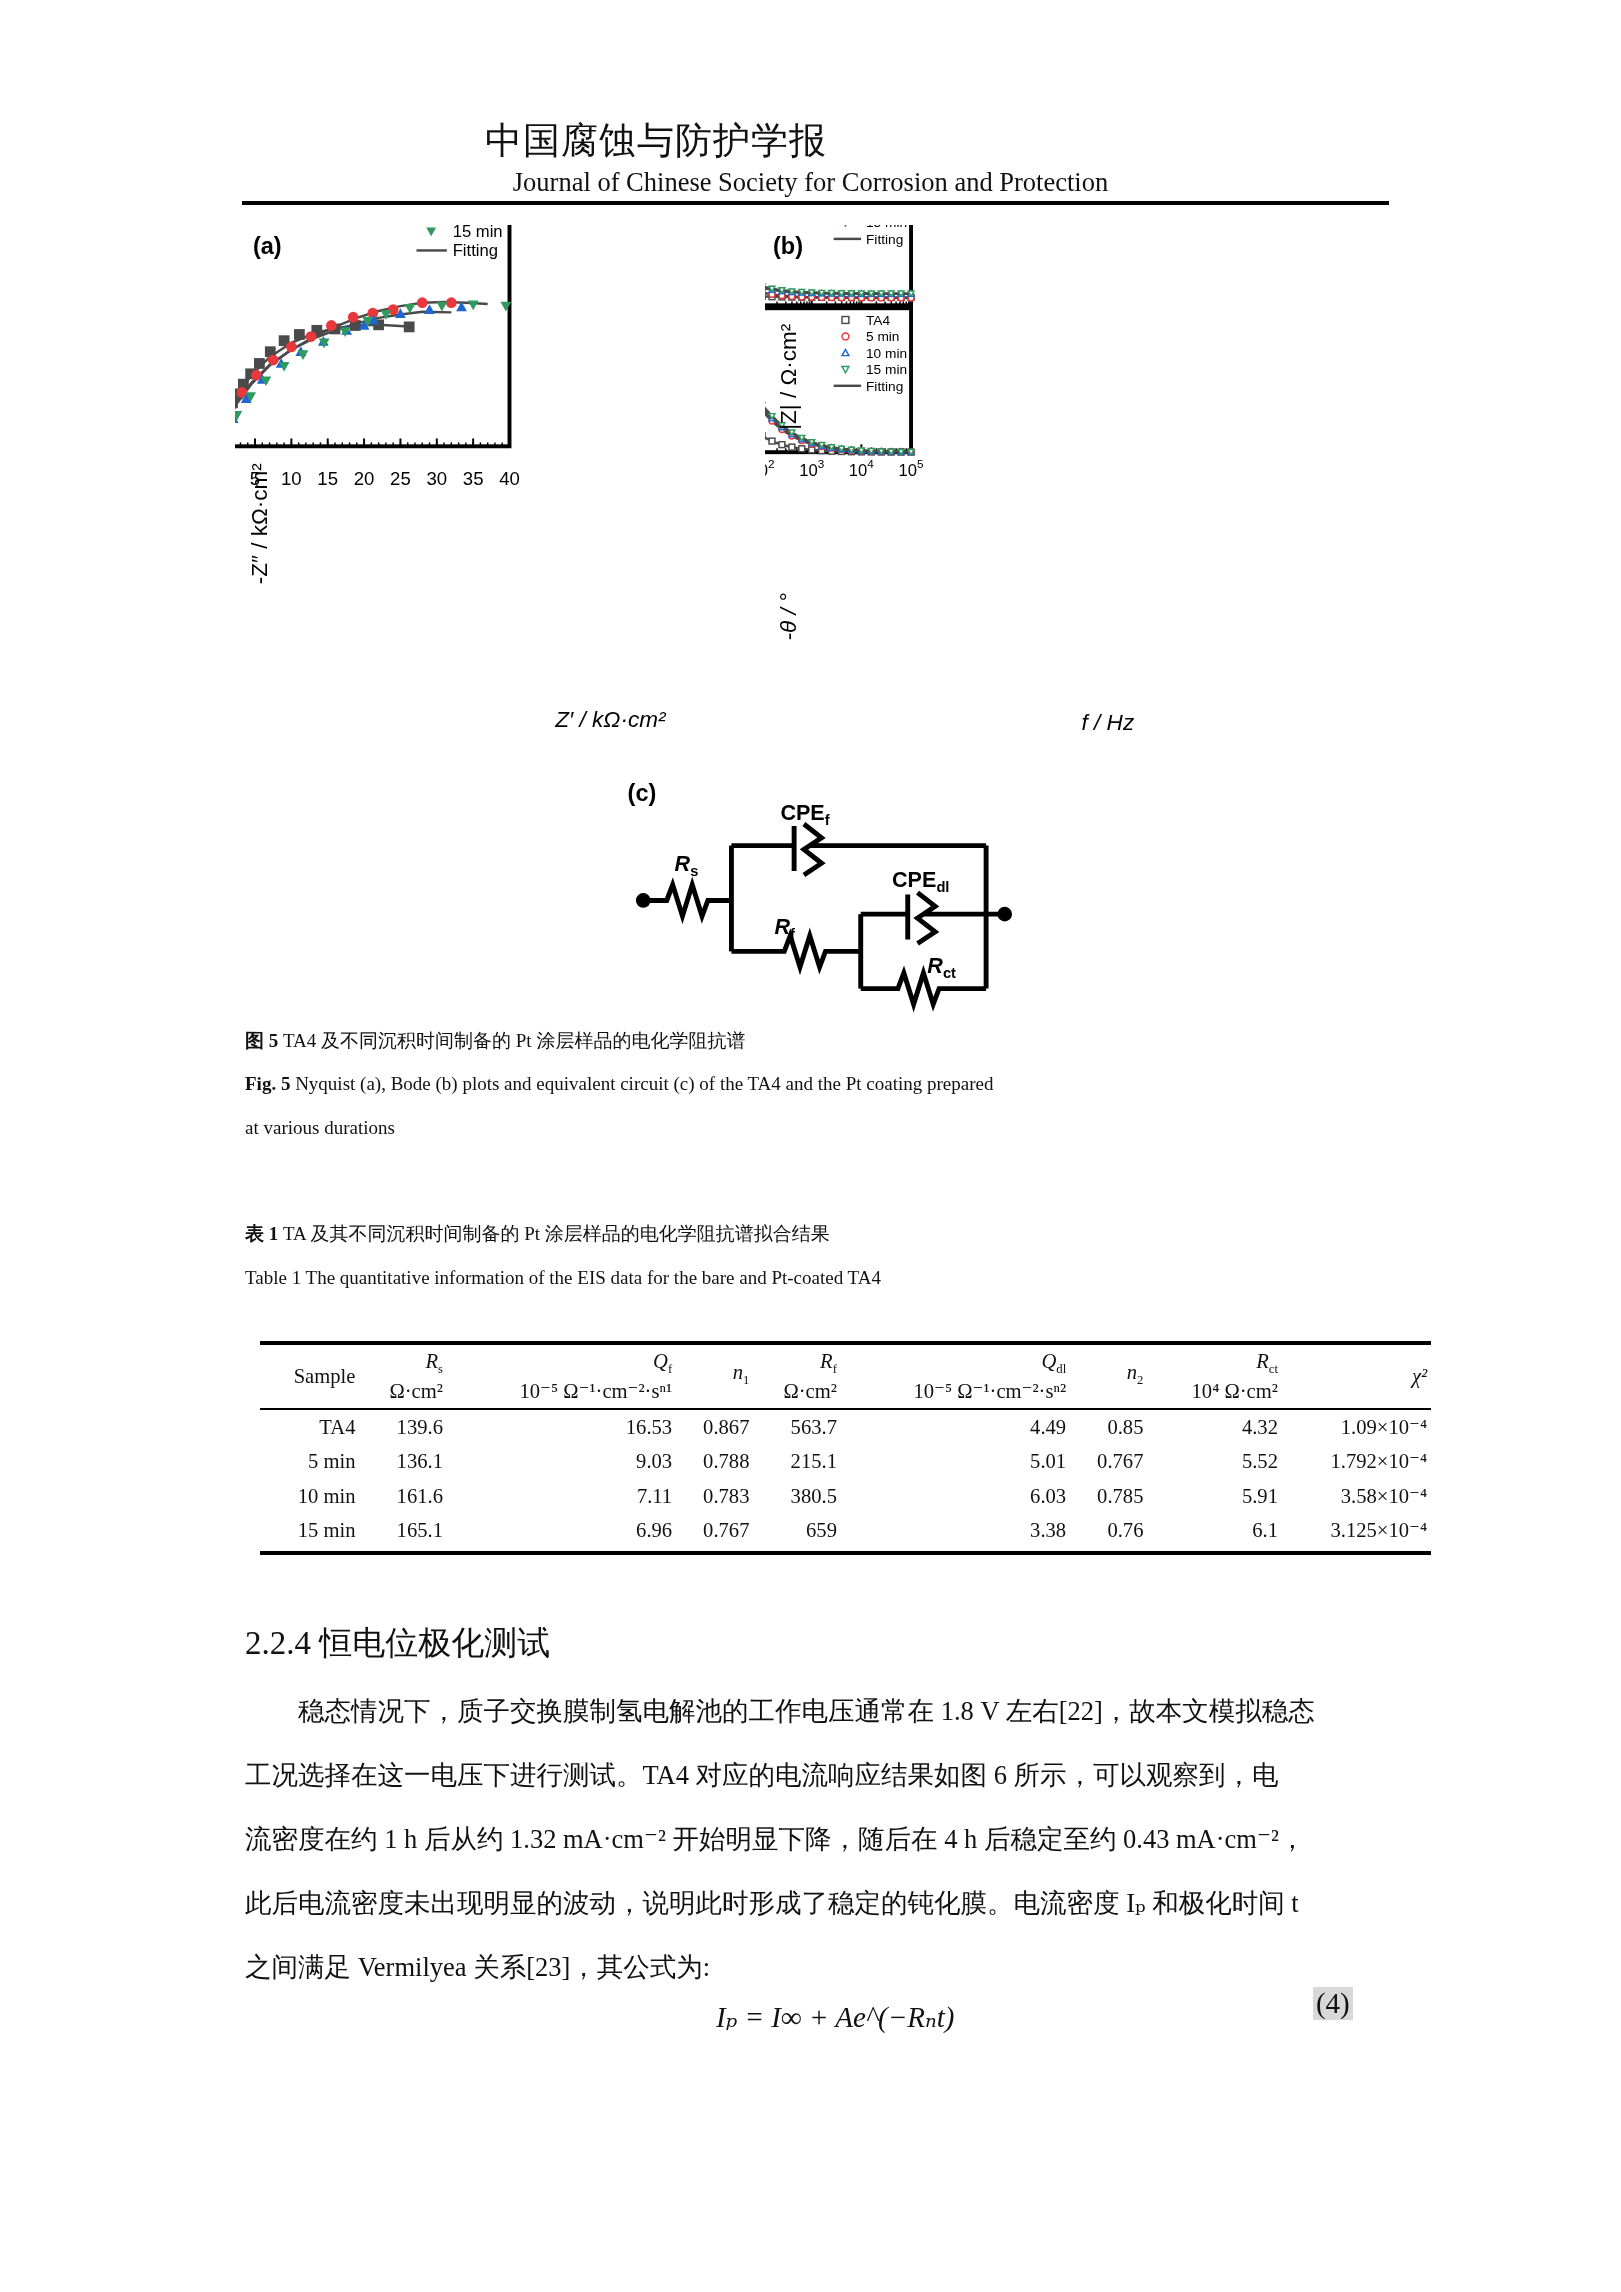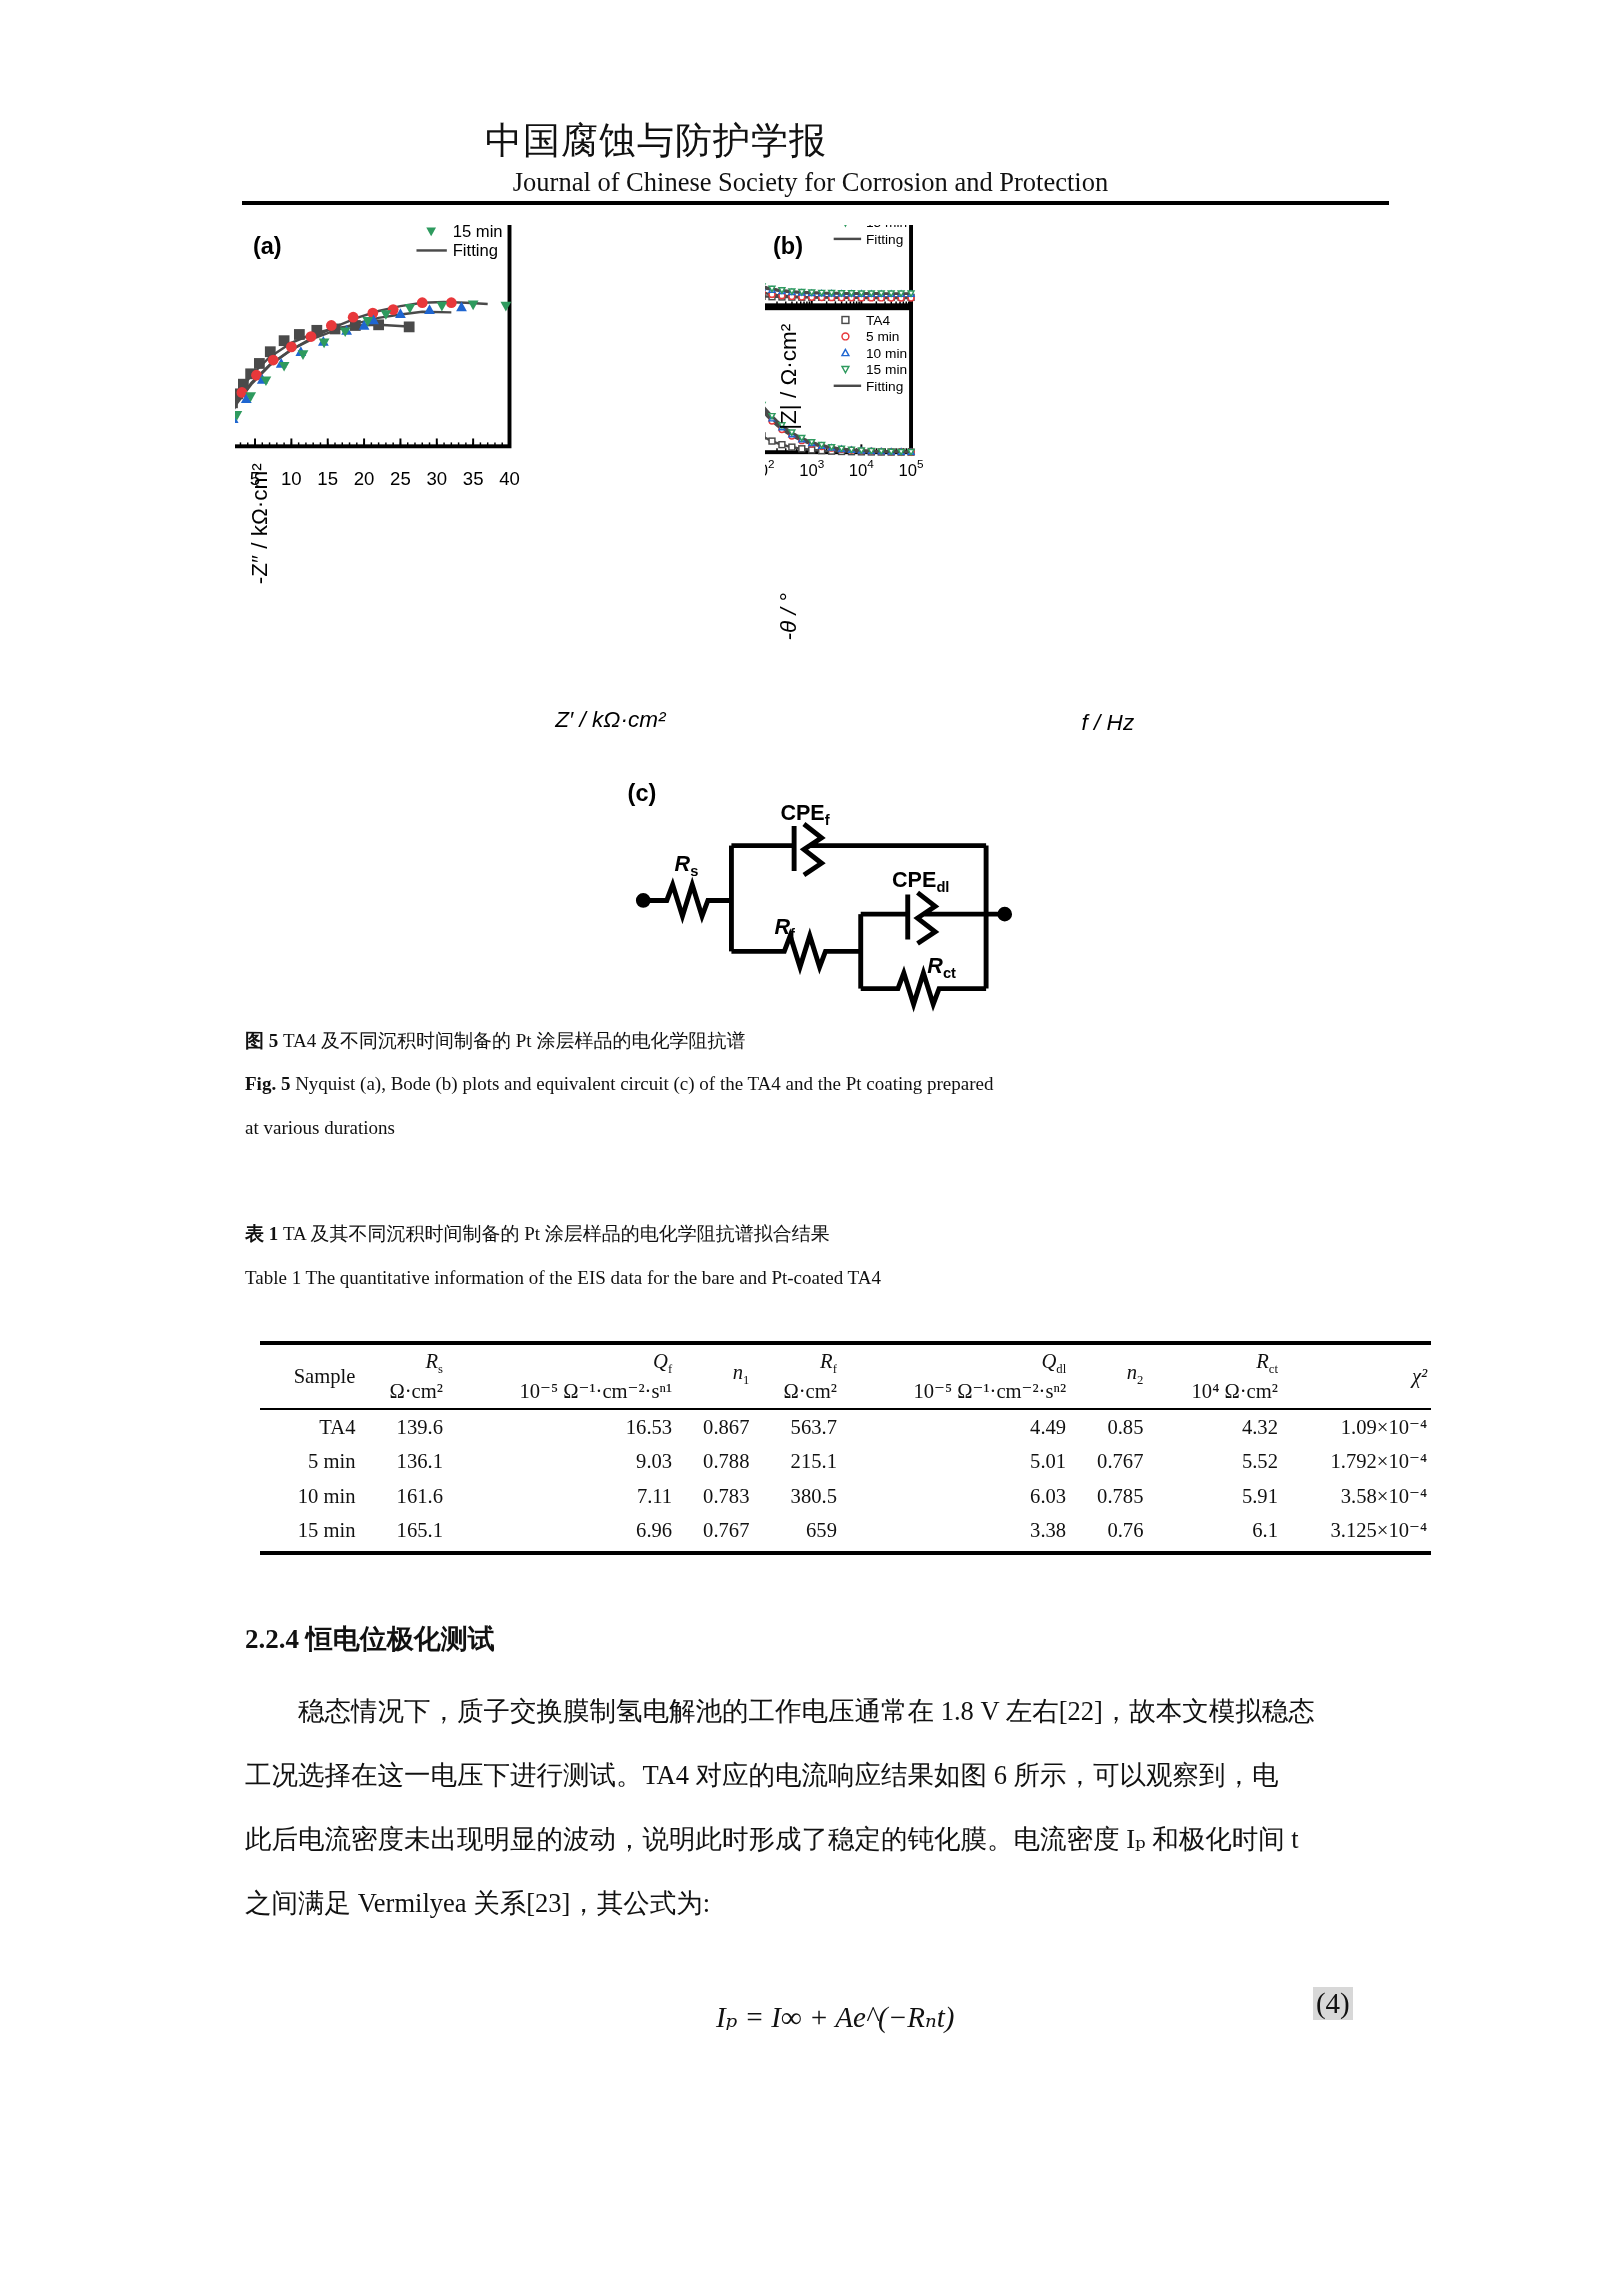--- a/index.html
+++ b/index.html
@@ -13,21 +13,21 @@
   .cap { left:245px; font-size:19px; line-height:43px; }
   .cap b { font-weight:bold; }
   table.t { position:absolute; left:260px; top:1341px; width:1171px; border-collapse:collapse;
             font-size:20.6px; text-align:right; }
   table.t th { font-weight:normal; padding:5.9px 3.9px 5.9px 3.9px; line-height:21.6px; }
   table.t td { padding:4.9px 3.9px; line-height:24.5px; }
   table.t thead tr { border-top:4.9px solid #000; border-bottom:2.9px solid #000; }
   table.t tbody tr:last-child td { padding-bottom:8.8px; }
   table.t tbody { border-bottom:4.9px solid #000; }
   .it { font-style:italic; }
-  .sec { left:245px; top:1621px; font-size:27px;font-weight:bold; }
+  .sec { left:245px; top:1621px; font-size:33px; }
   .para { left:245px; width:1147px; font-size:26.5px; line-height:64px; }
   .para p { margin:0; }
   .eq { left:716px; top:2000px; font-size:29px; font-style:italic; }
   .eqno { left:1313px; top:1987px; font-size:29px; background:#d8d8d8; padding:0 2.9px; }
 </style>
 </head>
 <body>
 
 <div class="abs hdr-cn">中国腐蚀与防护学报</div>
 <div class="abs hdr-en">Journal of Chinese Society for Corrosion and Protection</div>
@@ -835,18 +835,19 @@
         <td>6.1</td>
         <td>3.125×10⁻⁴</td>
       </tr>
     </tbody>
 </table>
 
 <div class="abs sec">2.2.4 恒电位极化测试</div>
 <div class="abs para" style="top:1679px">
   <p>　　稳态情况下，质子交换膜制氢电解池的工作电压通常在 1.8 V 左右[22]，故本文模拟稳态</p>
   <p>工况选择在这一电压下进行测试。TA4 对应的电流响应结果如图 6 所示，可以观察到，电</p>
+  <p>流密度在约 1 h 后从约 1.32 mA·cm⁻² 开始明显下降，随后在 4 h 后稳定至约 0.43 mA·cm⁻²，</p>
   <p>此后电流密度未出现明显的波动，说明此时形成了稳定的钝化膜。电流密度 Iₚ 和极化时间 t</p>
   <p>之间满足 Vermilyea 关系[23]，其公式为:</p>
 </div>
 <div class="abs eq">Iₚ = I∞ + Ae^(−Rₙt)</div>
 <div class="abs eqno">(4)</div>
 
 
 </body></html>

